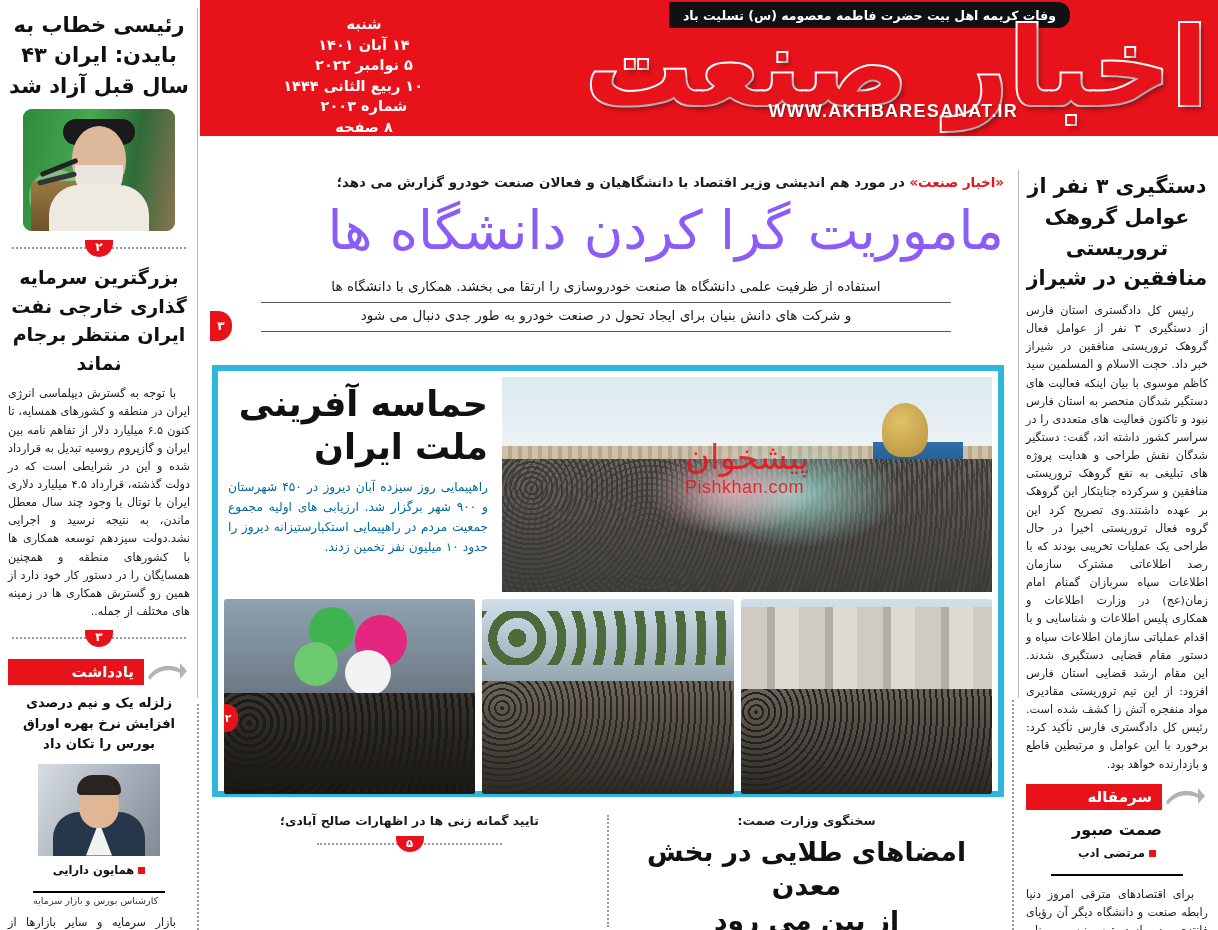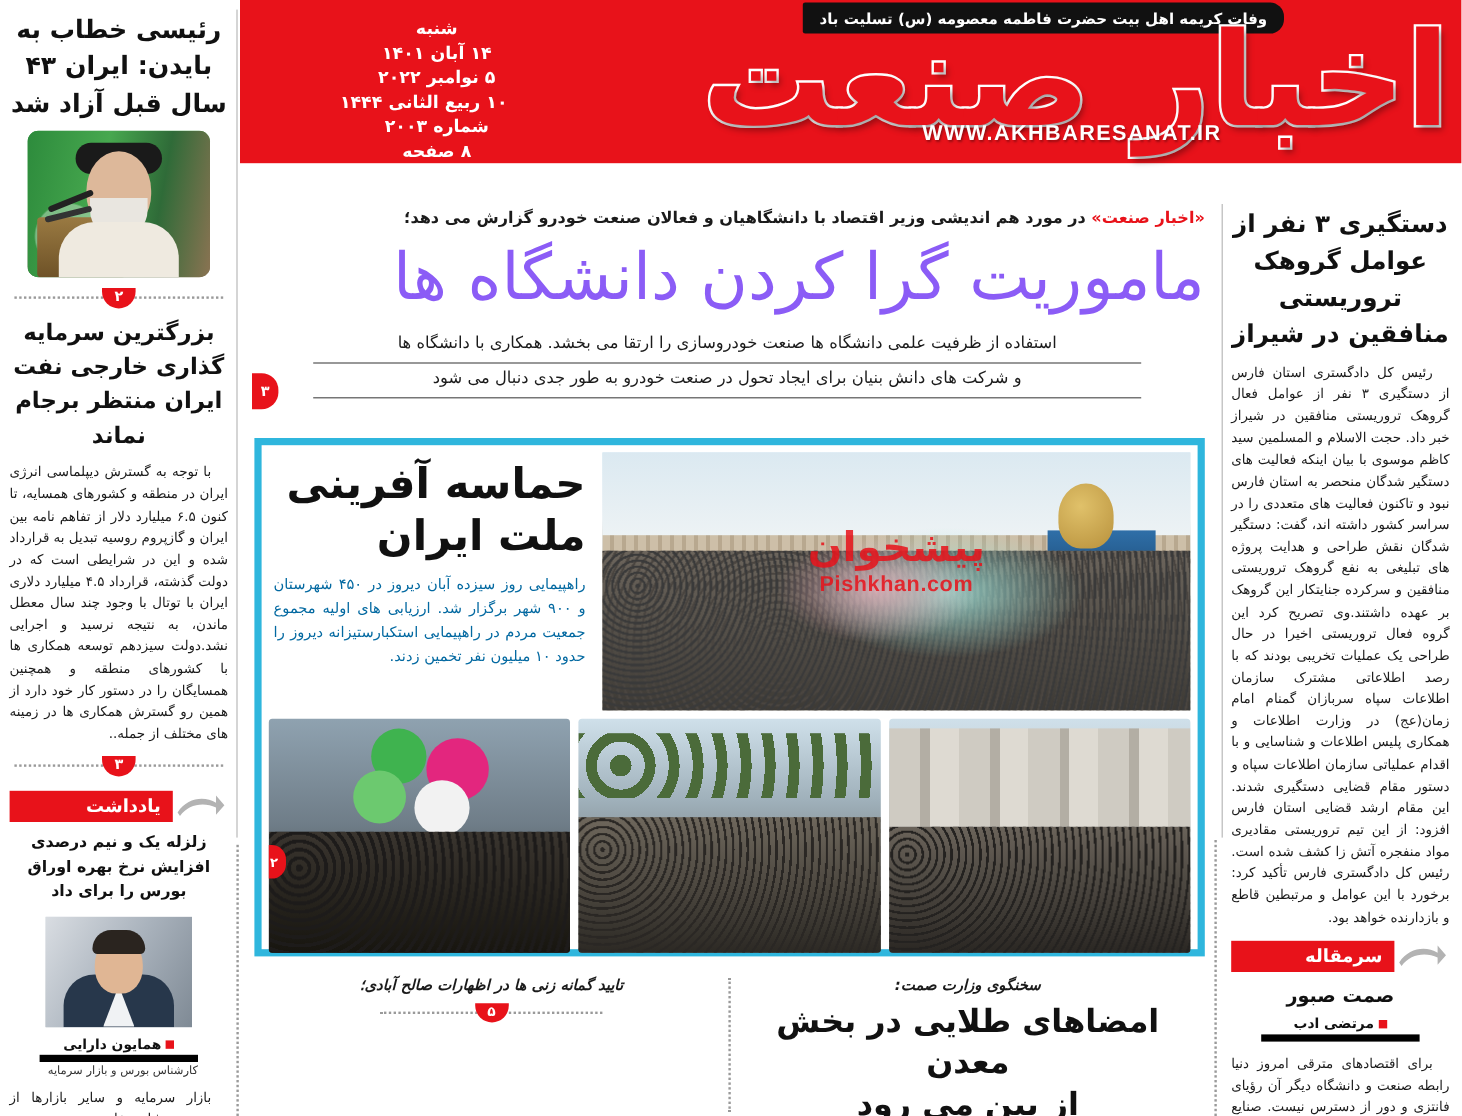--- a/index.html
+++ b/index.html
@@ -227,25 +227,25 @@
   .author-name {
     margin-top: 7px;
     text-align: center;
     font-size: 11.5px; font-weight: bold; color: #111;
   }
   .author-name .sq {
     display:inline-block; width:7px; height:7px; background:#e8121a;
     margin-left: 4px; vertical-align: middle;
   }
   .author-role {
-    margin: 2px auto 0 auto;
+    margin: 14px auto 0 auto;
     width: 132px;
-    text-align: right;
+    text-align: left;
     font-size: 9.6px; color: #333;
-    border-top: 6px solid #000000;
+    border-top: 2px solid #000000;
     padding-top: 2px;
   }
 
   
   .right-col {
     position: absolute; top: 163px; right: 0;
     width: 200px; height: 767px;
     padding: 8px 10px 0 8px;
   }
   .col-divider-left {
@@ -369,22 +369,22 @@
     background: radial-gradient(ellipse at 50% 50%, rgba(160,225,215,.85), rgba(255,255,255,0) 70%);
   }
   .photo-main .smoke2 {
     position:absolute; right: 36%; bottom: 26%;
     width: 170px; height: 90px;
     background: radial-gradient(ellipse at 50% 50%, rgba(235,180,190,.8), rgba(255,255,255,0) 70%);
   }
   .watermark {
     position:absolute; left: 50%; top: 42%;
     transform: translate(-50%,-50%);
-    color: #e8121a; font-weight: bold;
-    text-align:center; opacity: .85;
+    color: #e8121a; font-weight: normal;
+    text-align:left; opacity: .85;
     pointer-events:none;
   }
   .watermark .fa { font-size: 34px; letter-spacing: 1px; }
   .watermark .en { font-size: 18px; letter-spacing: .5px; direction: ltr;
     font-family:"Liberation Sans", sans-serif; }
 
   .feature-bottom { display:flex; gap: 7px; height: 195px; margin-top: 7px; }
   .thumb { flex: 1; position: relative; overflow: hidden; border-radius: 3px; }
   .thumb.t1 { background: linear-gradient(180deg,#8fa2b0 0%, #6f7d88 45%, #2c2a28 100%); }
   .thumb.t1 .bal { position:absolute; border-radius:50%; }
@@ -431,21 +431,21 @@
     position: absolute; left: 14px; top: 648px;
     width: 792px; height: 120px;
     display: flex;
   }
   .bot-item { flex: 1; padding: 2px 12px 0 12px; text-align: center; }
   .bot-divider {
     width: 1px;
     border-left: 2px dotted #9a9a9a;
     margin: 4px 0;
   }
-  .bot-kicker { font-size: 12.4px; font-weight: bold; color:#1b1b1b;font-style:italic; }
+  .bot-kicker { font-size: 12.4px; font-weight: bold; color:#1b1b1b; }
   .bot-head {
     margin-top: 7px;
     font-size: 26.5px; font-weight: bold;
     line-height: 1.3; color:#111;
     letter-spacing: -0.8px;
   }
   .bot-badge-row {
     position: relative; height: 20px; margin-top: 6px;
     display:flex; align-items:center; justify-content:center;
   }
@@ -526,21 +526,21 @@
 
     <div class="section-header">
       <div class="sh-arrow">
         <svg width="42" height="22" viewBox="0 0 42 22">
           <path d="M2 16 C10 4, 24 2, 34 8 L34 2 L41 10 L34 18 L34 12 C24 7, 11 9, 4 19 Z" fill="#b3b3b3"></path>
         </svg>
       </div>
       <div class="sh-label">یادداشت</div>
     </div>
 
-    <div class="note-title">زلزله یک و نیم درصدی افزایش نرخ بهره اوراق بورس را برای داد</div>
+    <div class="note-title">زلزله یک و نیم درصدی افزایش نرخ بهره اوراق بورس را تکان داد</div>
 
     <div class="author-photo">
       <div class="bg"></div>
       <div class="suit"></div>
       <div class="shirt"></div>
       <div class="face"></div>
       <div class="hair"></div>
     </div>
 
     <div class="author-name">

